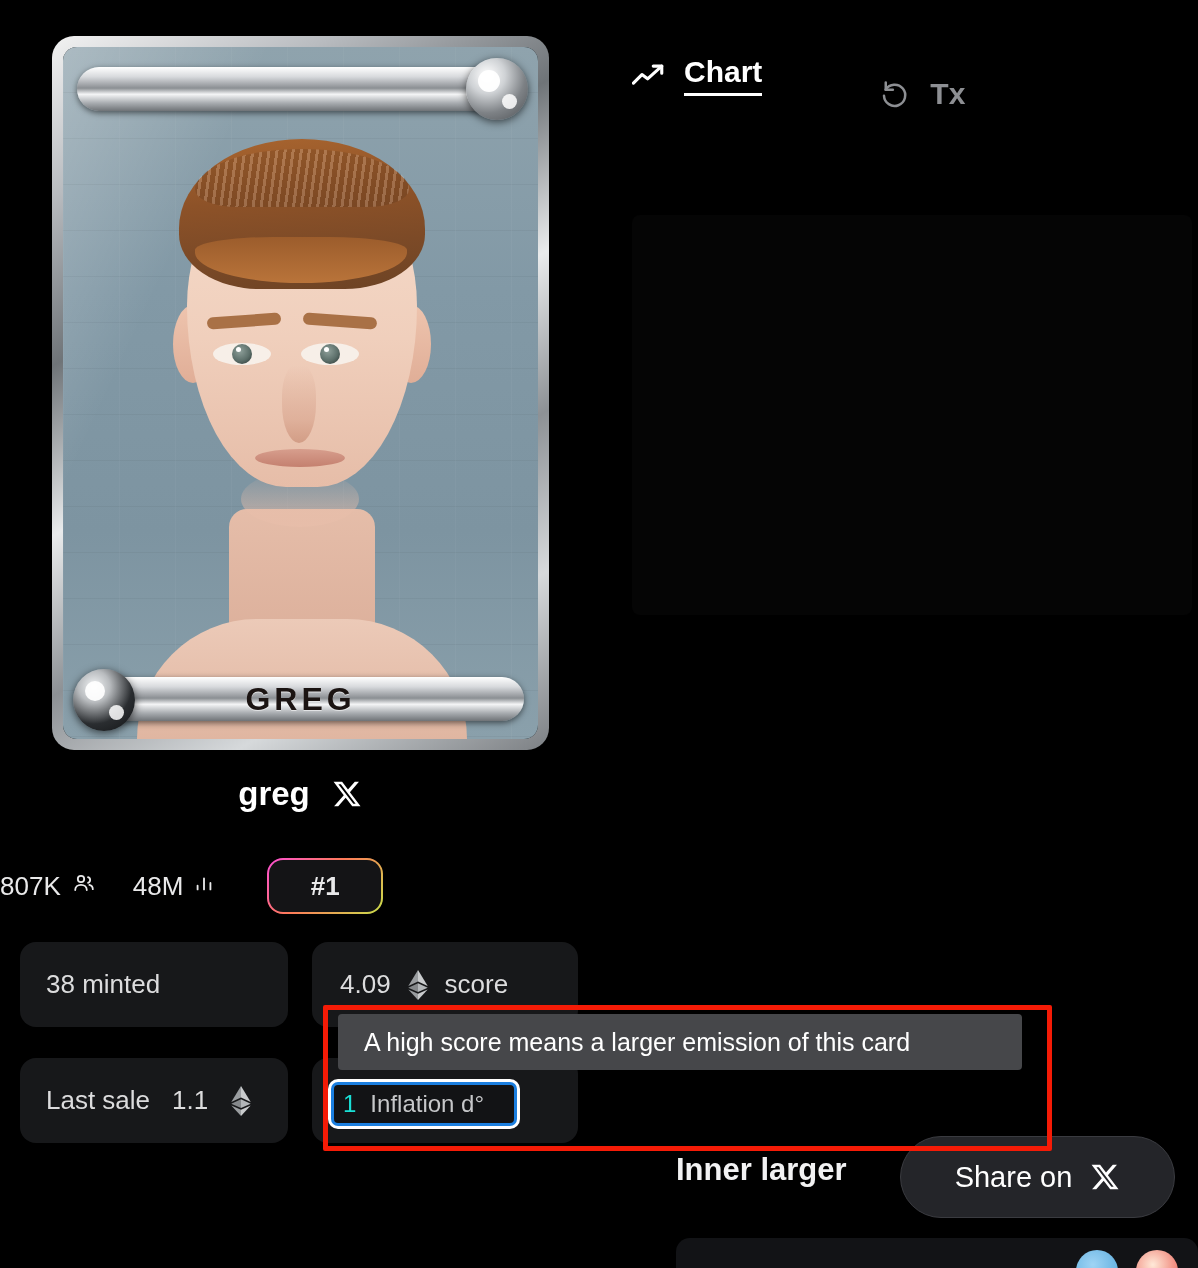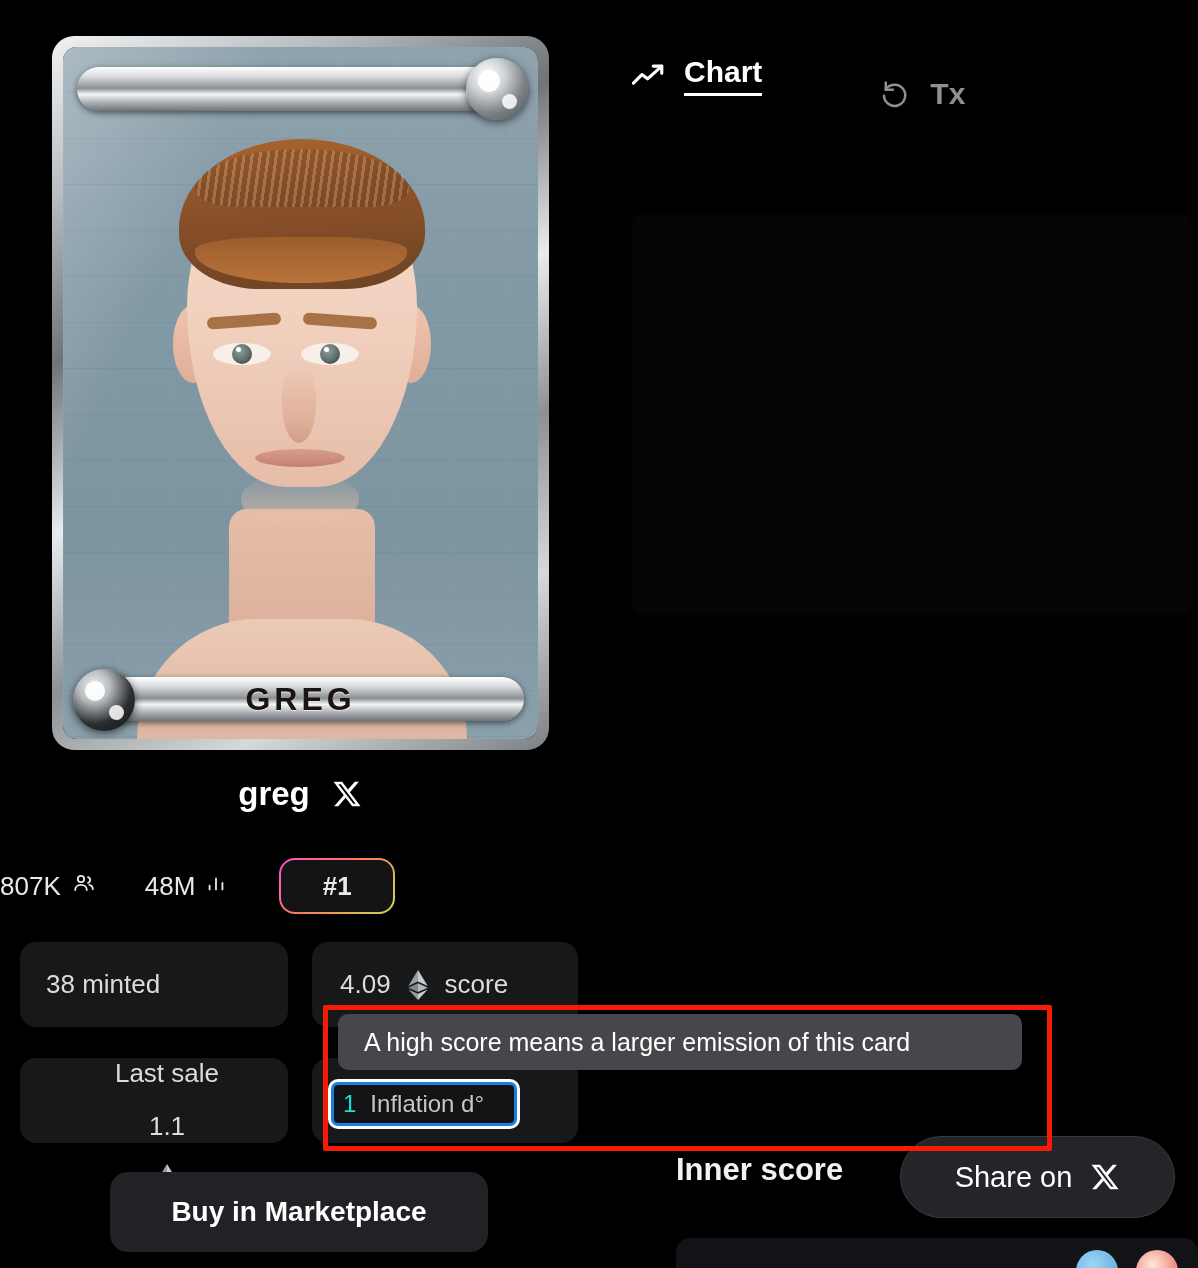--- a/index.html
+++ b/index.html
@@ -134,41 +134,41 @@
   }
 
   
   .name-row{ position:absolute; left:0; top:775px; width:600px; display:flex; align-items:center; justify-content:center; gap:22px; }
   .name-text{ color:#fff; font-size:33px; font-weight:700; }
   .x-logo{ width:30px; height:30px; display:block; }
 
   
   .stats-row{ position:absolute; left:0; top:858px; width:600px; display:flex; align-items:center; gap:0; }
   .stat{ display:flex; align-items:center; gap:10px; color:#e9e9ea; font-size:26px; }
-  .stat + .stat{ margin-left:48px; }
+  .stat + .stat{ margin-left:36px; }
   .rank-pill{
     margin-left:52px;
     position:relative; width:116px; height:56px; border-radius:16px;
     background:linear-gradient(135deg,#ff4fd8 0%,#ff7a59 45%,#c8e04a 100%);
     padding:2px;
   }
   .rank-pill-inner{
     width:100%; height:100%; border-radius:14px; background:#141416;
     display:flex; align-items:center; justify-content:center;
     color:#e9e9ea; font-size:26px; font-weight:600;
   }
 
   
   .info-card{
     position:absolute; border-radius:16px; background:#17181a;
     display:flex; align-items:center; color:#dcdcdd; font-size:26px;
   }
   #card-minted{ left:20px; top:942px; width:268px; height:85px; padding-left:26px; }
   #card-floor{ left:312px; top:942px; width:266px; height:85px; padding-left:28px; gap:16px; }
-  #card-lastsale{ left:20px; top:1058px; width:268px; height:85px; padding-left:26px; gap:22px;flex-direction:column; }
+  #card-lastsale{ left:20px; top:1058px; width:268px; height:85px; padding-left:26px; gap:22px; }
   #card-inflation{ left:312px; top:1058px; width:266px; height:85px; padding-left:28px; gap:18px; }
 
   .eth-ico{ width:22px; height:30px; display:block; }
 
   .buy-btn{
     position:absolute; left:110px; top:1172px; width:378px; height:80px;
     border-radius:18px; background:#212225; border:none;
     color:#ffffff; font-size:28px; font-weight:700; cursor:pointer;
     font-family:"Liberation Sans", sans-serif;
   }
@@ -208,21 +208,21 @@
     position:absolute; left:76px; top:1238px; width:522px; height:30px;
     background:#121316; border-radius:14px 14px 0 0; overflow:hidden;
   }
   .avatar{ position:absolute; top:12px; width:42px; height:42px; border-radius:50%; }
   .avatar.a1{ left:400px; background:radial-gradient(circle at 40% 35%, #9fd4f5, #4ea4d8); }
   .avatar.a2{ left:460px; background:radial-gradient(circle at 40% 35%, #ffe9d8, #e8544a); }
 
   
   .tooltip{
     position:absolute; left:338px; top:1014px; width:684px; height:56px;
-    background:#46474a; border-radius:10px;
+    background:#46474a; border-radius:4px;
     display:flex; align-items:center; padding-left:26px;
     color:#fff; font-size:25px;
     z-index:40;
   }
   .hl-field{
     position:absolute; left:331px; top:1082px; width:186px; height:44px;
     border:3px solid #1b7fe0; border-radius:7px;
     box-shadow:0 0 0 3px #ffffff;
     background:#121315;
     display:flex; align-items:center; gap:14px; padding-left:9px;
@@ -348,21 +348,20 @@
           <polygon fill="#9a9da0" points="12,27 1,22 12,34"></polygon>
         </svg>
       </span>
     </div>
 
     <div class="info-card" id="card-inflation">
       <span>1</span>
       <span>Inflation d°</span>
     </div>
 
-    <button class="buy-btn">Buy in Marketplace</button>
   </div>
 
   <div id="right-col">
 
     <div class="tabs">
       <div class="tab active">
         <span>
           <svg class="tab-ico" viewBox="0 0 24 20" fill="none" stroke="#ffffff" stroke-width="2.2" stroke-linecap="round" stroke-linejoin="round">
             <polyline points="1,15 7,9 11,12 21,3"></polyline>
               <polyline points="15,3 21,3 21,8"></polyline>
@@ -376,21 +375,21 @@
             <path d="M4.5 8.5A8.5 8.5 0 1 1 3.2 13.4"></path>
             <polyline points="4.6,2.8 4.6,8.6 10.3,8.6"></polyline>
           </svg>
         </span>
         <span class="tab-label">Tx</span>
       </div>
     </div>
 
     <div class="chart-area"></div>
 
-    <div class="inner-circle-title">Inner score</div>
+    <div class="inner-circle-title">Inner larger</div>
 
     <div class="share-btn">
       <span class="share-label">Share on</span>
       <span>
         <svg class="x-logo" viewBox="0 0 24 24" aria-hidden="true">
           <path fill="#ffffff" d="M18.244 2.25h3.308l-7.227 8.26 8.502 11.24H16.17l-5.214-6.817L4.99 21.75H1.68l7.73-8.835L1.254 2.25H8.08l4.713 6.231zm-1.161 17.52h1.833L7.084 4.126H5.117z"></path>
         </svg>
       </span>
     </div>
 

